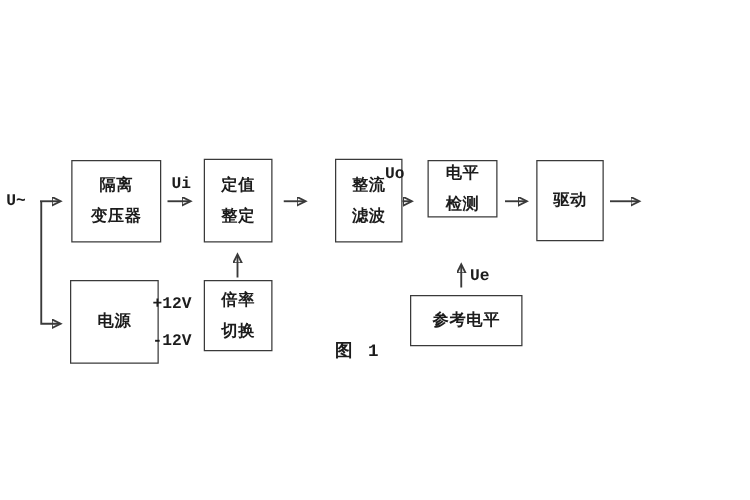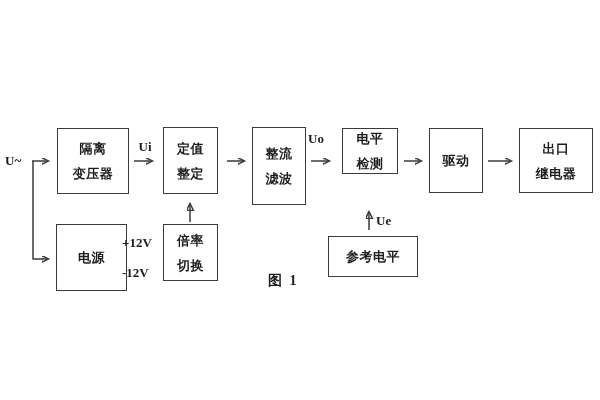--- a/index.html
+++ b/index.html
@@ -3,21 +3,21 @@
 <meta charset="utf-8">
 <style>
   :root{
     --line:#3a3a3a;
     --text:#1c1c1c;
     --bg:#ffffff;
   }
   html,body{margin:0;padding:0;background:var(--bg);}
   .canvas{
     position:relative;width:600px;height:400px;background:var(--bg);
-    font-family:Liberation Serif, serif;
+    font-family:Liberation Mono, monospace;
     color:var(--text);overflow:hidden;
   }
   .wires{position:absolute;left:0;top:0;}
   .wires path{stroke:var(--line);stroke-width:1.5;fill:none;}
   .ahead{fill:var(--line);stroke:none;}
   .block{
     position:absolute;border:1.5px solid var(--line);background:var(--bg);
     display:flex;flex-direction:column;align-items:center;justify-content:center;
     gap:8px;font-size:13px;font-weight:600;line-height:17px;
     letter-spacing:0.5px;box-sizing:border-box;text-align:center;
@@ -54,38 +54,34 @@
   <div class="block" style="left:57px;top:128px;width:72px;height:66px">
     <span>隔离</span>
     <span>变压器</span>
   </div>
 
   <div class="block" style="left:163px;top:127px;width:55px;height:67px">
     <span>定值</span>
     <span>整定</span>
   </div>
 
-  <div class="block" style="left:252px;top:127px;width:54px;height:78px">
+  <div class="block" style="left:268px;top:127px;width:54px;height:67px">
     <span>整流</span>
     <span>滤波</span>
   </div>
 
   <div class="block" style="left:342px;top:128px;width:56px;height:46px">
     <span>电平</span>
     <span>检测</span>
   </div>
 
   <div class="block" style="left:429px;top:128px;width:54px;height:65px">
     <span>驱动</span>
   </div>
 
-  <div class="block" style="left:519px;top:128px;width:74px;height:65px">
-    <span>出口</span>
-    <span>继电器</span>
-  </div>
 
   <div class="block" style="left:56px;top:224px;width:71px;height:67px">
     <span>电源</span>
   </div>
 
   <div class="block" style="left:163px;top:224px;width:55px;height:57px">
     <span>倍率</span>
     <span>切换</span>
   </div>
 

